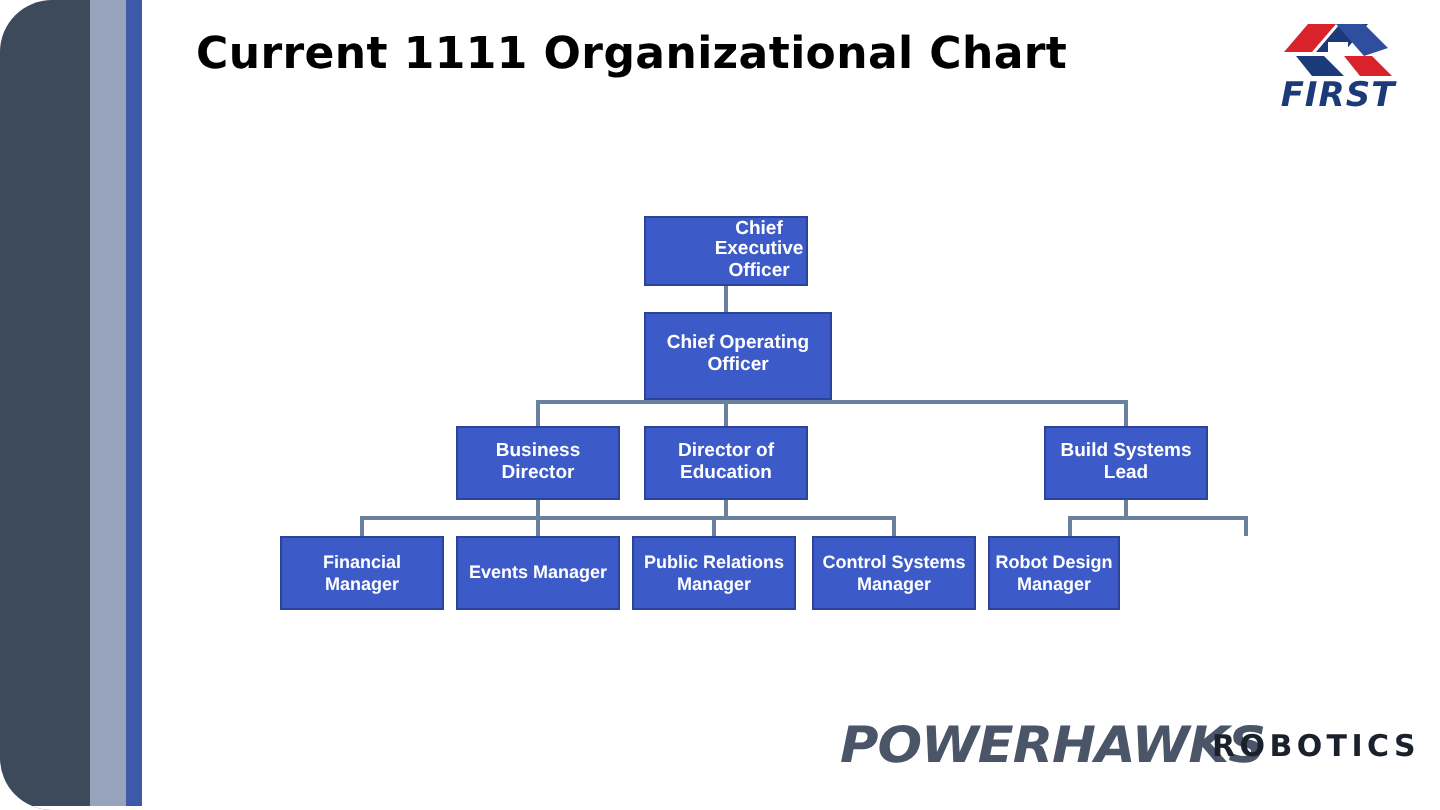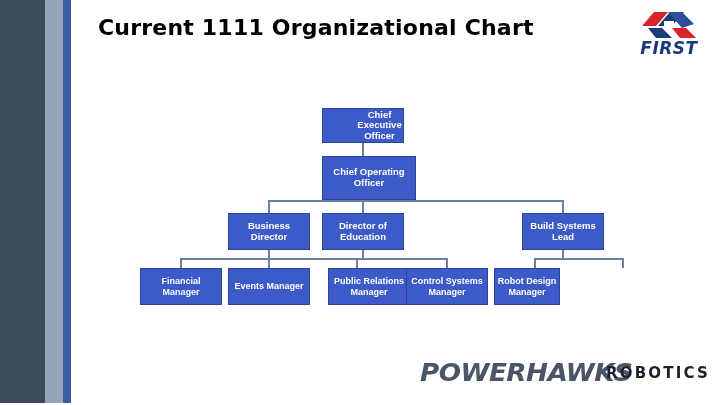--- a/index.html
+++ b/index.html
@@ -7,20 +7,21 @@
     padding: 0;
     background: #ffffff;
   }
   .slide {
     position: relative;
     width: 720px;
     height: 405px;
     background: #ffffff;
     overflow: hidden;
     font-family: "Liberation Sans", sans-serif;
+    border-radius: 26px;
   }
   
   .left-bar-dark {
     position: absolute;
     left: 0;
     top: 0;
     width: 45px;
     height: 405px;
     background: #3d4a5c;
   }
@@ -213,21 +214,21 @@
     <div class="node lvl1" style="left:192px; top:13px; width:82px; height:35px;padding-left:34px;">Chief Executive Officer</div>
 
     <div class="node lvl2" style="left:192px; top:61px; width:94px; height:44px;">Chief Operating Officer</div>
 
     <div class="node lvl3" style="left:98px; top:118px; width:82px; height:37px;">Business Director</div>
     <div class="node lvl3" style="left:192px; top:118px; width:82px; height:37px;">Director of Education</div>
     <div class="node lvl3" style="left:392px; top:118px; width:82px; height:37px;">Build Systems Lead</div>
 
     <div class="node lvl4" style="left:10px; top:173px; width:82px; height:37px;">Financial Manager</div>
     <div class="node lvl4" style="left:98px; top:173px; width:82px; height:37px;">Events Manager</div>
-    <div class="node lvl4" style="left:186px; top:173px; width:82px; height:37px;margin-left:12px;">Public Relations Manager</div>
+    <div class="node lvl4" style="left:186px; top:173px; width:82px; height:37px;">Public Relations Manager</div>
     <div class="node lvl4" style="left:276px; top:173px; width:82px; height:37px;">Control Systems Manager</div>
     <div class="node lvl4" style="left:364px; top:173px; width:66px; height:37px;">Robot Design Manager</div>
 
   </div>
 
   <div class="ph-logo">
     <div class="ph-word">POWERHAWKS</div>
     <div class="ph-sub">ROBOTICS</div>
   </div>
 

